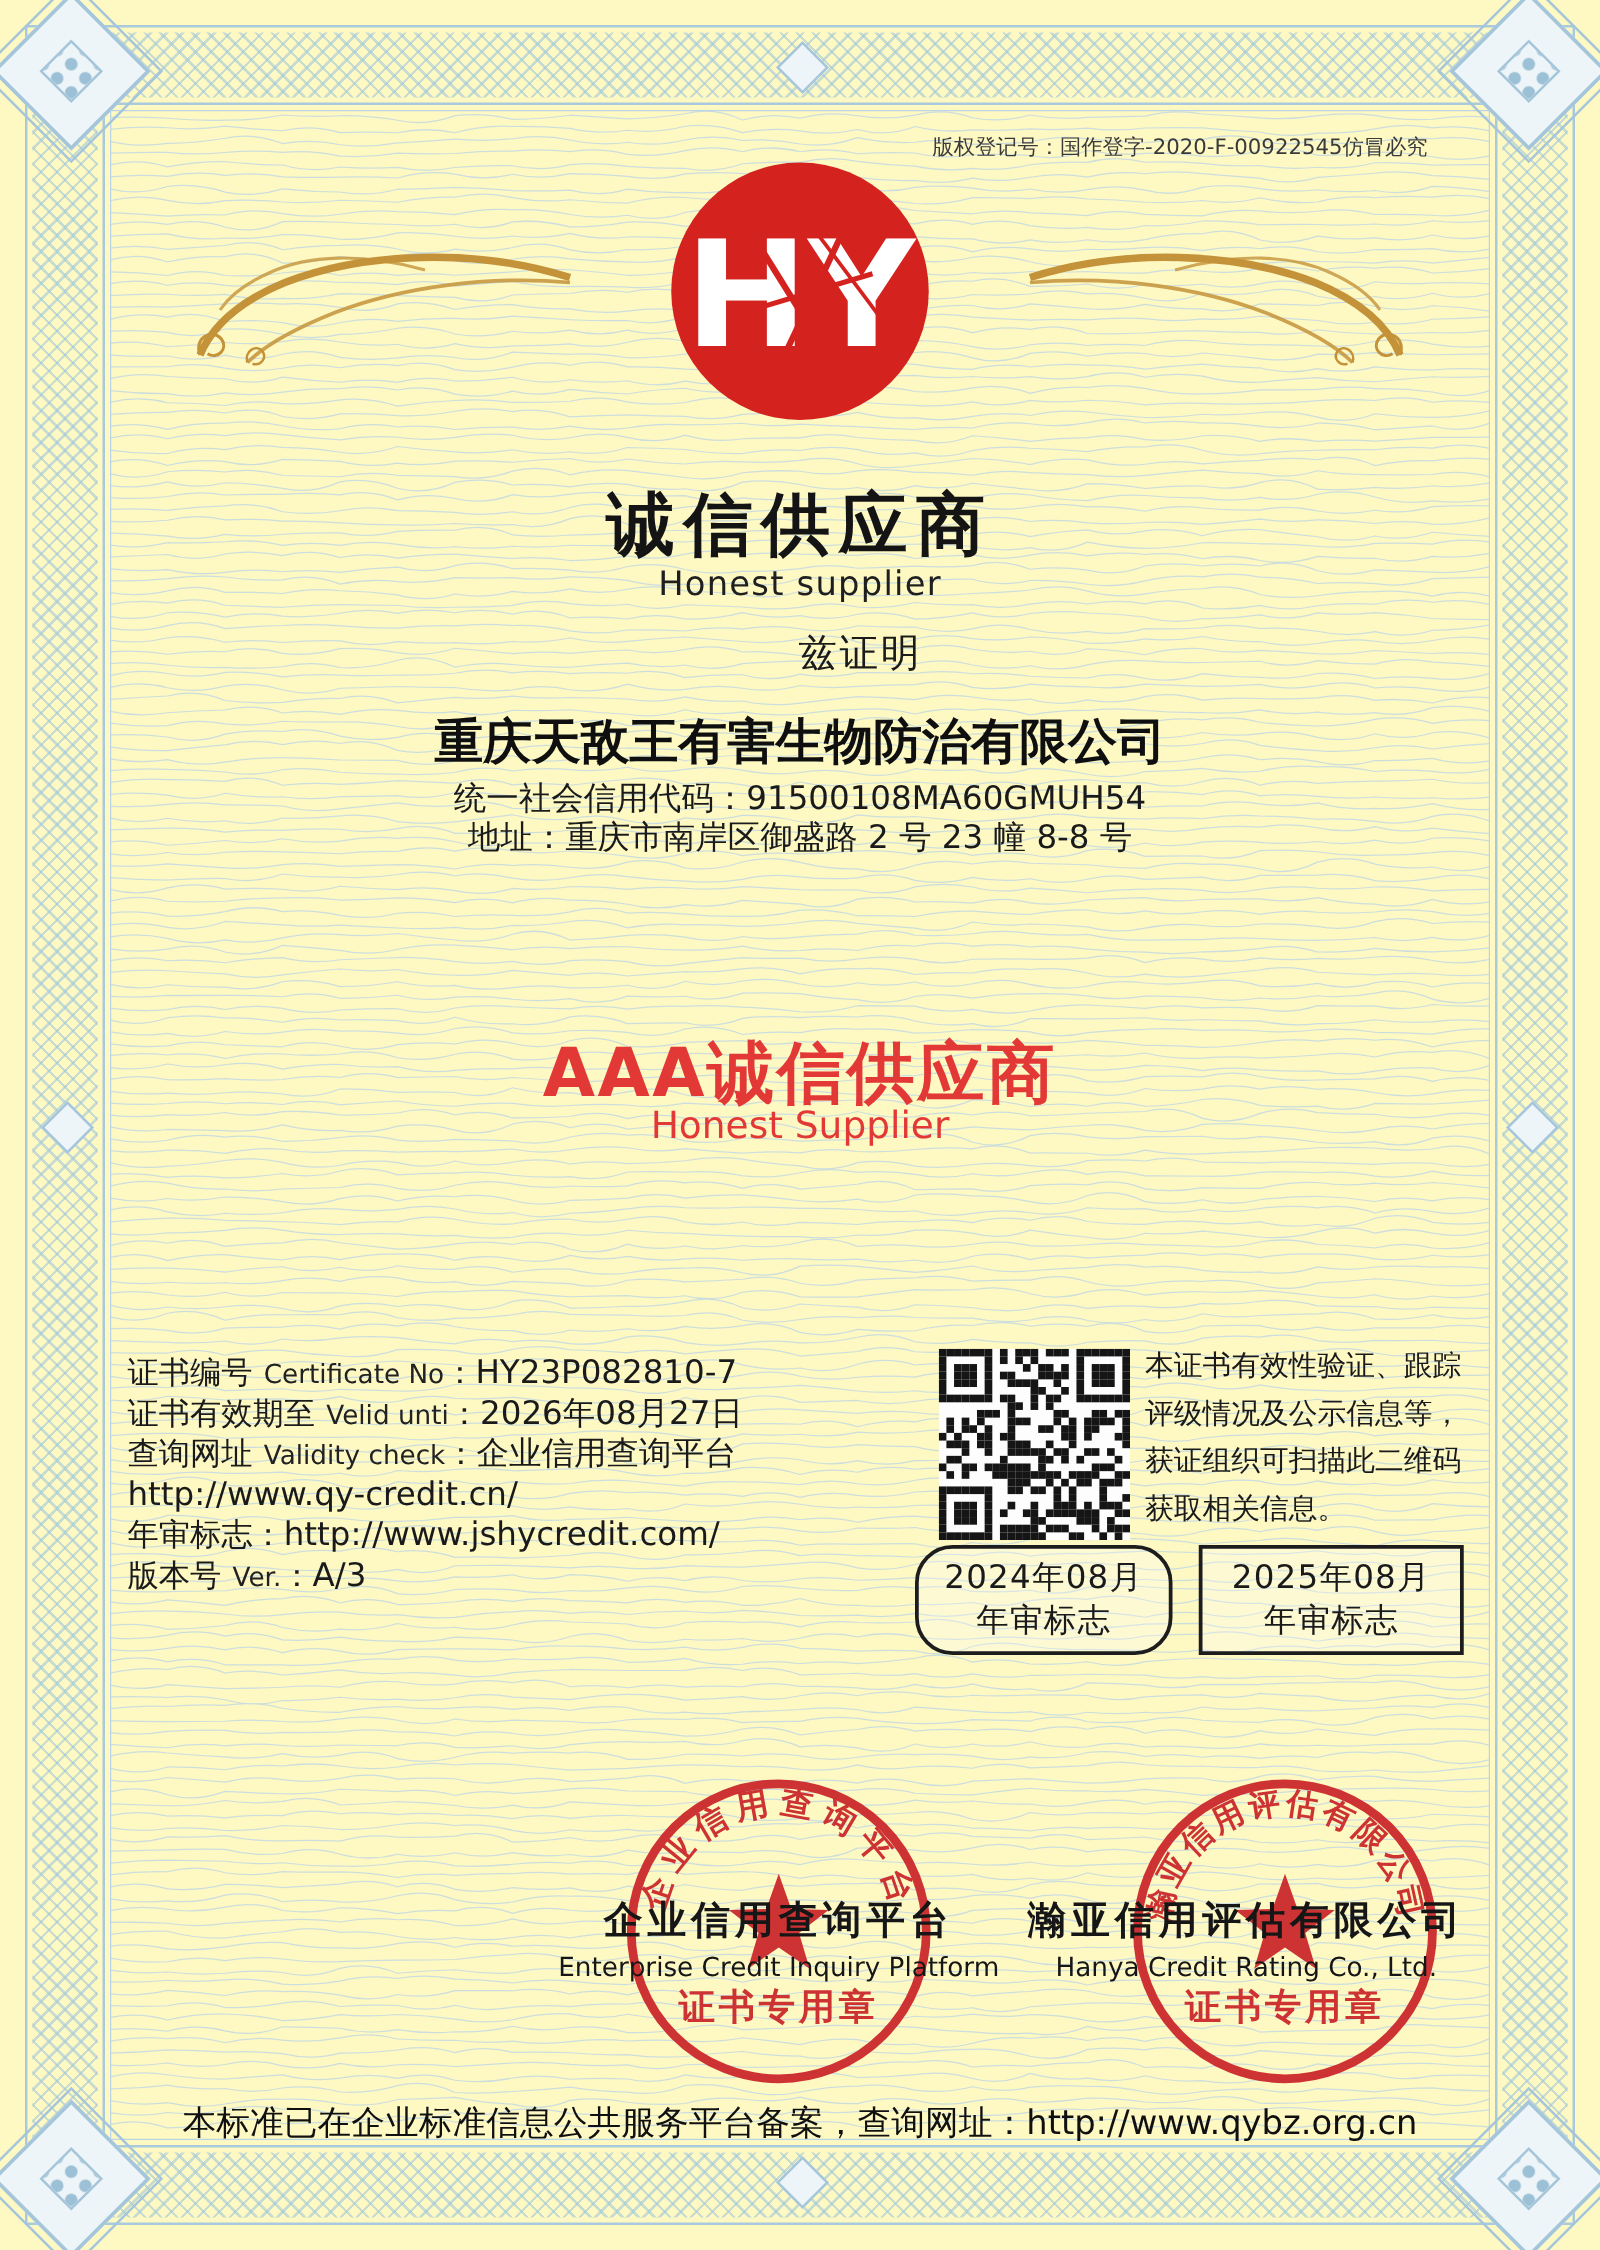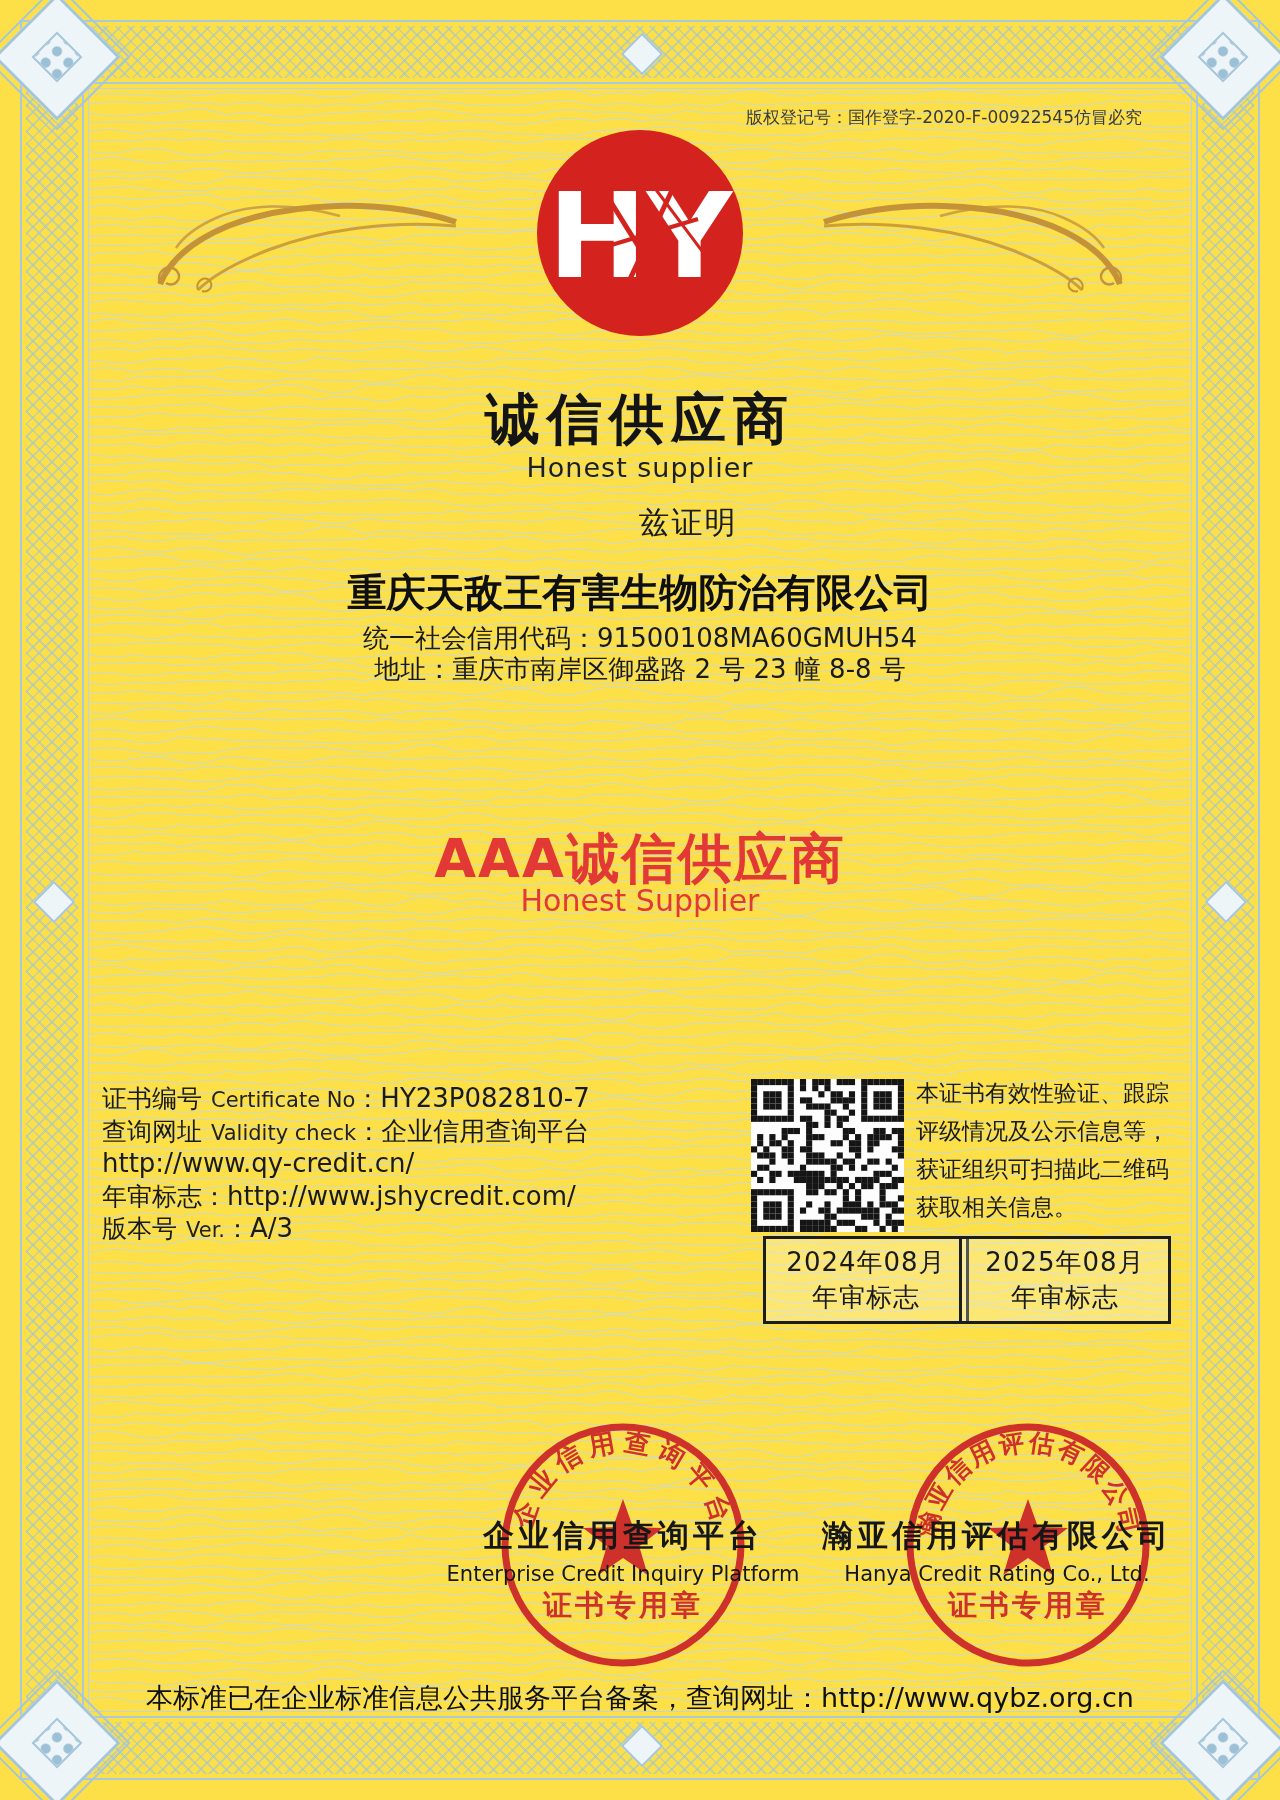--- a/index.html
+++ b/index.html
@@ -1,18 +1,18 @@
 <!DOCTYPE html>
 <html><head>
 <meta charset="utf-8">
 <style>
   html,body{margin:0;padding:0;background:#e8edef;}
   .page{
     position:relative;width:1280px;height:1800px;margin:0 auto;
-    background:#fde047;overflow:hidden;
+    background:#fef9c3;overflow:hidden;
     font-family:"DejaVu Sans","Liberation Sans",sans-serif;
     color:#1a1a1a;
   }
   
   #waves{position:absolute;left:88px;top:88px;z-index:0;}
   
   .frame-outer{position:absolute;inset:20px;border:2px solid #a9c9dd;z-index:1;}
   .frame-inner{position:absolute;inset:82px;border:2px solid #a9c9dd;z-index:1;}
   .frame-inner2{position:absolute;inset:88px;border:1px solid #bcd4e3;z-index:1;}
   .band{position:absolute;z-index:1;
@@ -54,21 +54,21 @@
   .d-row{height:32.5px;line-height:32.5px;white-space:nowrap;}
   .d-cn{font-size:25px;} .d-en{font-size:21px;margin-left:9px;color:#222;}
   .d-sep{font-size:25px;} .d-val{font-size:26px;}
   .d-cn:empty,.d-en:empty,.d-sep:empty{display:none;margin:0;}
   .qr-svg{left:751px;top:1079px;}
   .qr-note{left:916px;top:1074px;width:262px;}
   .qr-line{font-size:23px;line-height:38px;white-space:nowrap;}
   .year-box{top:1236px;height:82px;border:3px solid #1d1d1d;
     display:flex;flex-direction:column;align-items:center;justify-content:center;
     font-size:26px;line-height:35px;letter-spacing:1px;background:rgba(250,253,254,.25);}
-  .yb-1{left:763px;width:200px;} .yb-2{left:959px;width:206px;}
+  .yb-1{left:732px;width:200px;border-radius:30px;} .yb-2{left:959px;width:206px;}
   .supervision{top:1328px;right:112px;text-align:right;font-size:26px;line-height:37px;white-space:nowrap;}
   .stamp-svg{top:1417px;opacity:.92;z-index:3;}
   .st-1{left:495px;} .st-2{left:900px;}
   .stamp-label{top:1515px;width:430px;text-align:center;z-index:4;color:#161616;}
   .sl-1{left:408px;} .sl-2{left:782px;}
   .stamp-cn{font-size:31px;font-weight:bold;letter-spacing:4px;white-space:nowrap;}
   .stamp-en{font-size:21px;margin-top:5px;white-space:nowrap;}
   .footer{top:1680px;font-size:27px;color:#101010;}
 </style>
 </head>
@@ -141,20 +141,21 @@
   <div class="abs centered intro-cn">兹证明</div>
   <div class="abs centered company">重庆天敌王有害生物防治有限公司</div>
   <div class="abs centered credit">统一社会信用代码：91500108MA60GMUH54</div>
   <div class="abs centered address">地址：重庆市南岸区御盛路 2 号 23 幢 8-8 号</div>
 
   <div class="abs centered aaa" style="color:#e23836">AAA诚信供应商</div>
   <div class="abs centered aaa-en" style="color:#e23836">Honest Supplier</div>
 
   <div class="abs details">
     <div class="d-row"><span class="d-cn">证书编号</span><span class="d-en">Certificate No</span><span class="d-sep">：</span><span class="d-val">HY23P082810-7</span></div>
+    <div class="d-row"><span class="d-cn">证书有效期至</span><span class="d-en">Velid unti</span><span class="d-sep">：</span><span class="d-val">2026年08月27日</span></div>
     <div class="d-row"><span class="d-cn">查询网址</span><span class="d-en">Validity check</span><span class="d-sep">：</span><span class="d-val">企业信用查询平台</span></div>
     <div class="d-row"><span class="d-val">http://www.qy-credit.cn/</span></div>
     <div class="d-row"><span class="d-cn">年审标志</span><span class="d-sep">：</span><span class="d-val">http://www.jshycredit.com/</span></div>
     <div class="d-row"><span class="d-cn">版本号</span><span class="d-en">Ver.</span><span class="d-sep">：</span><span class="d-val">A/3</span></div>
   </div>
 
   <svg id="qr" class="abs qr-svg" width="153" height="153" viewBox="0 0 150 150">
       <rect width="150" height="150" fill="#fdfdfd"></rect>
       <g fill="#151515">
         <rect x="0" y="0" width="6" height="6"></rect>

